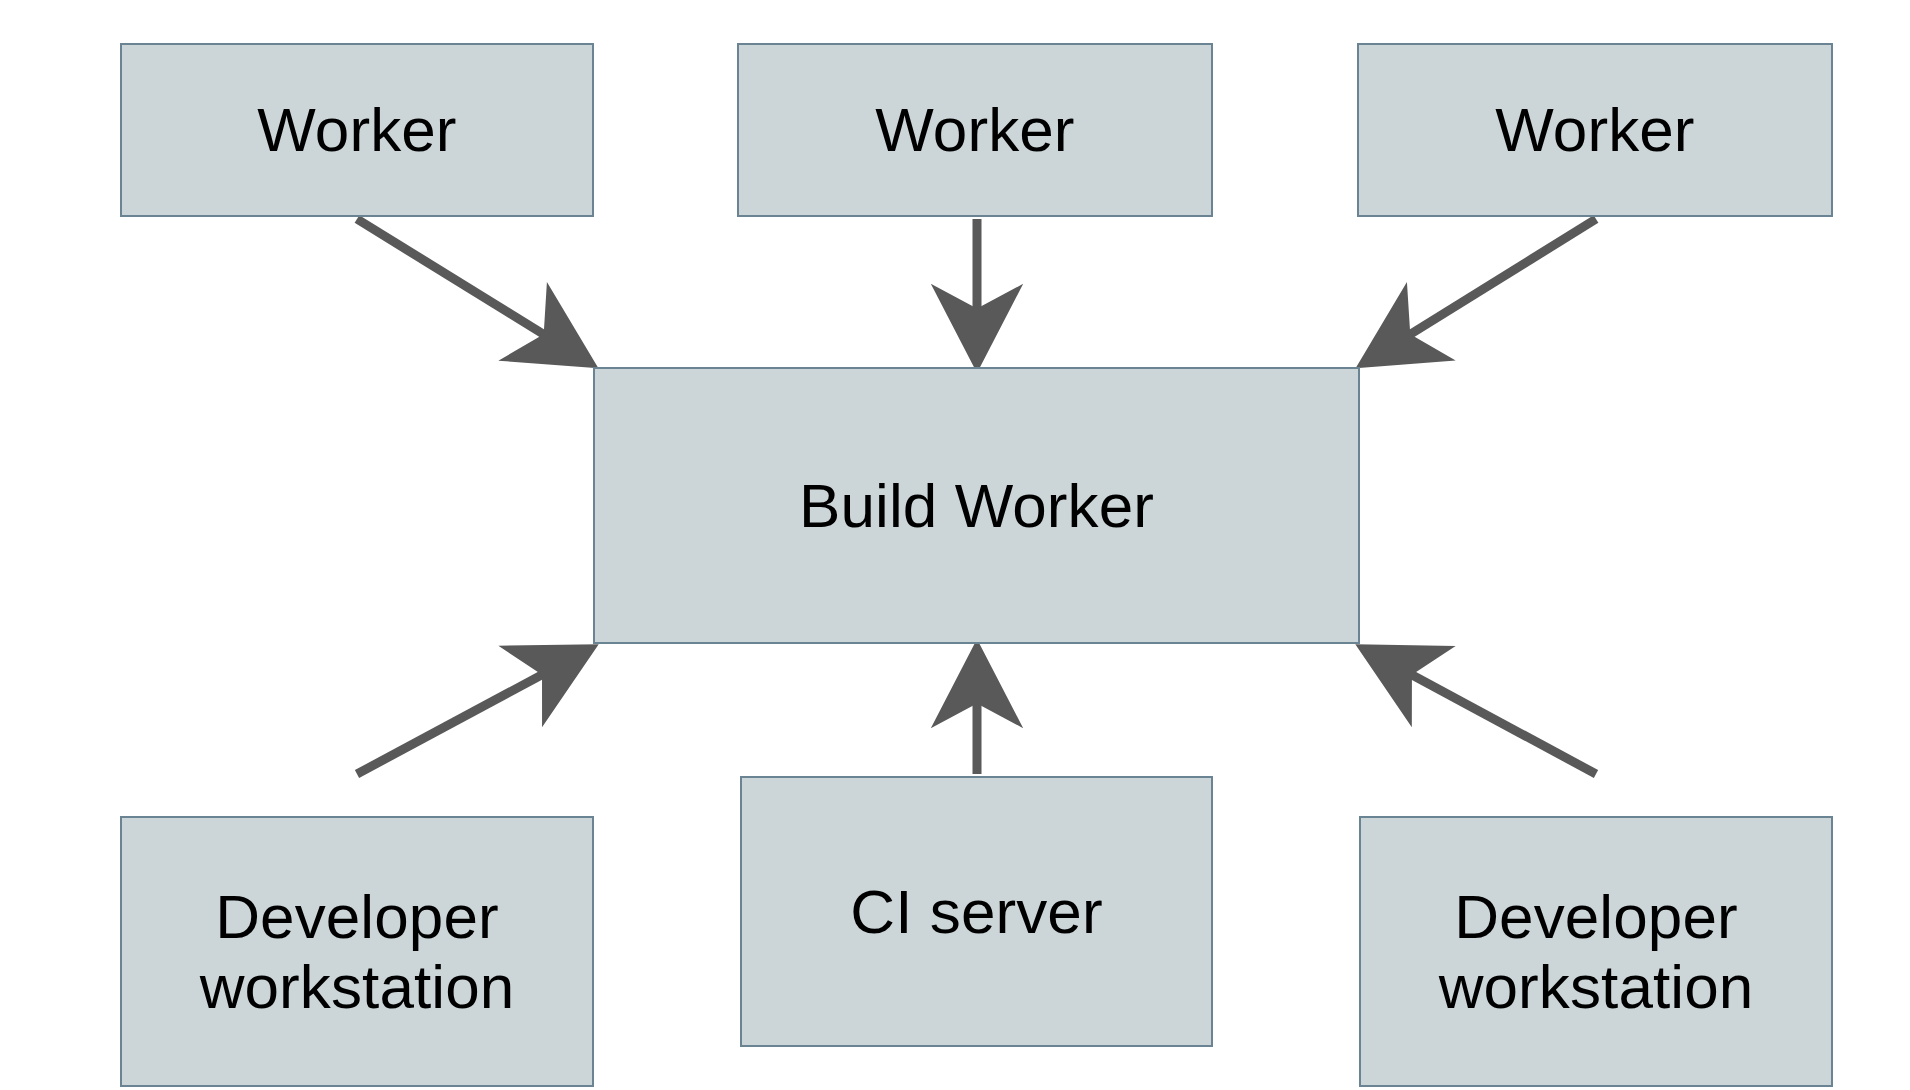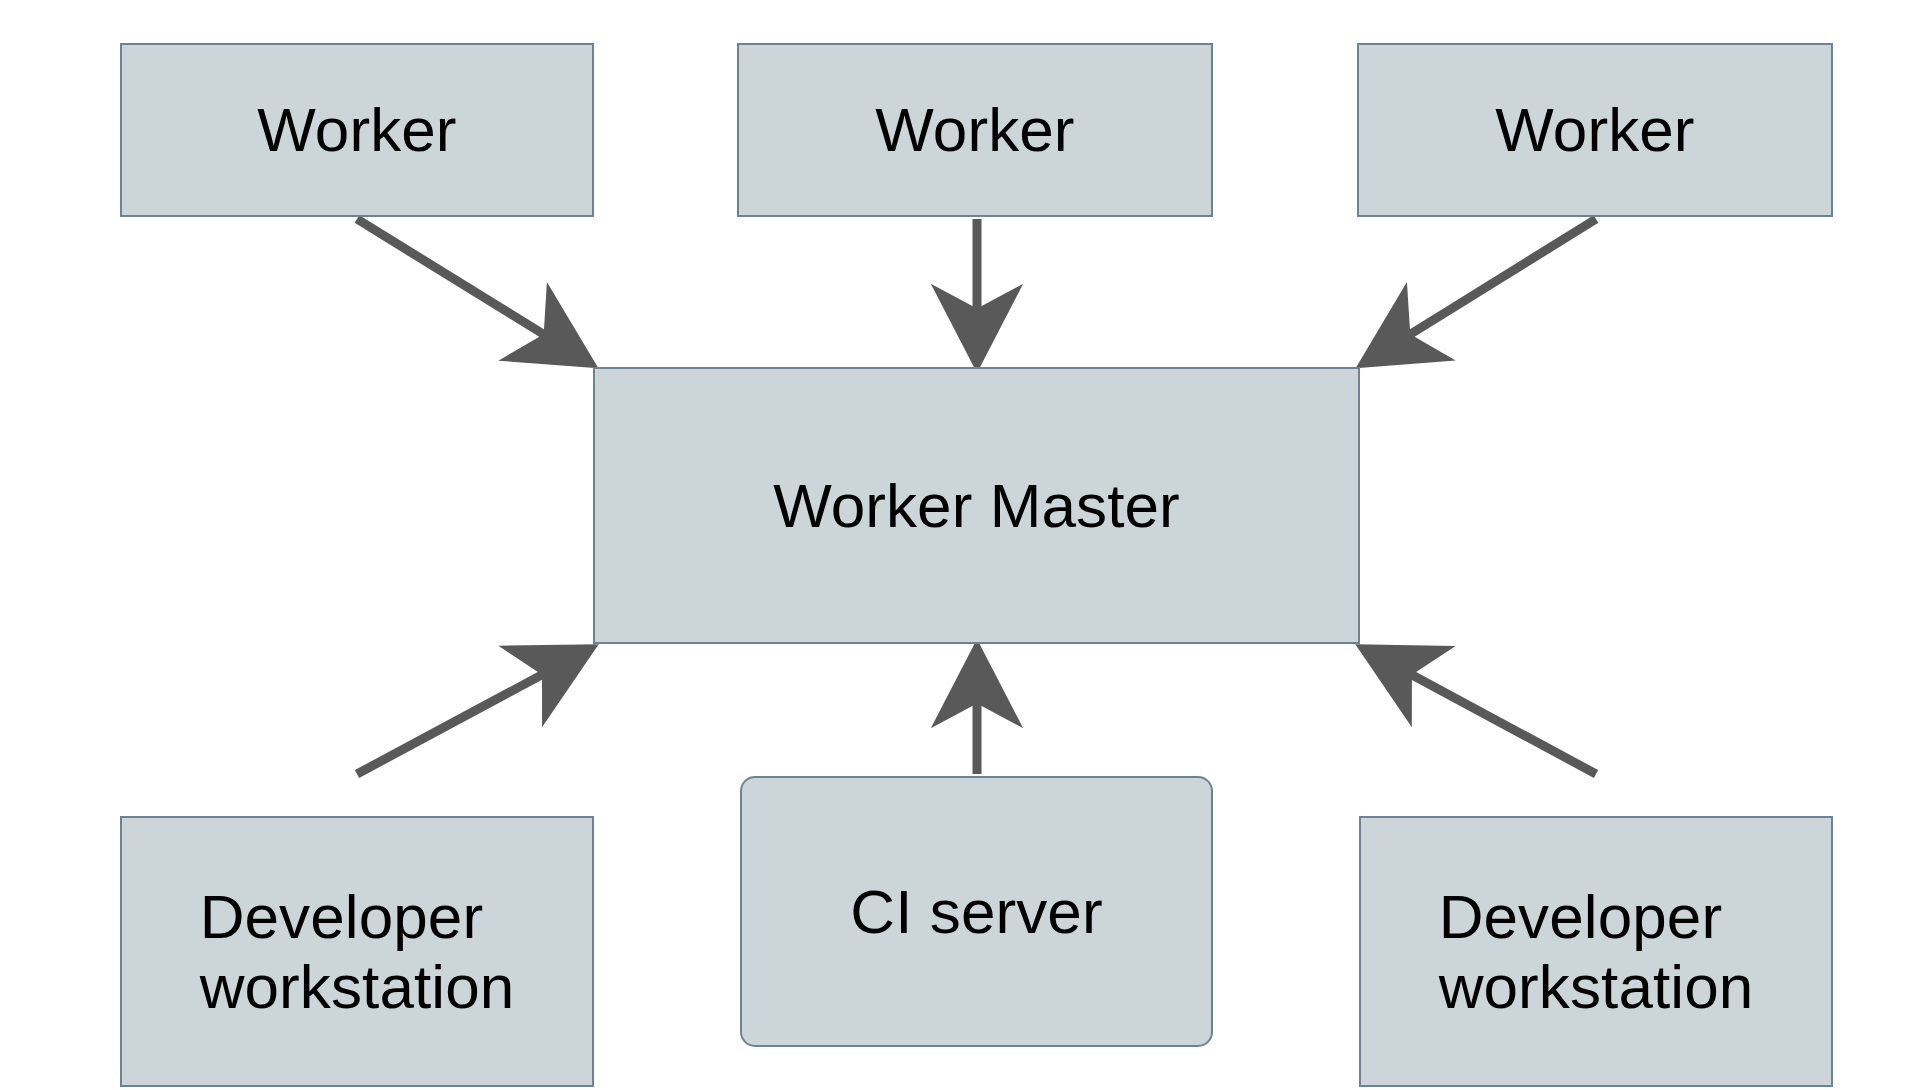--- a/index.html
+++ b/index.html
@@ -27,21 +27,21 @@
     pointer-events: none;
   }
   .node {
     position: absolute;
     box-sizing: border-box;
     background: #ccd6d9;
     border: 2px solid #6b8494;
     display: flex;
     align-items: center;
     justify-content: center;
-    text-align: left;
+    text-align: center;
     color: #000000;
     font-weight: 400;
     line-height: 1.12;
     letter-spacing: 0.1px;
     white-space: pre-line;
   }
   .node-label {
     display: block;
     white-space: pre-line;
     padding: 0 8px;
@@ -59,21 +59,21 @@
   .ciserver {
     font-size: 62px;
   }
 
   
   #node-worker-left   { left: 120px;  top: 43px;  width: 474px; height: 174px; }
   #node-worker-mid    { left: 737px;  top: 43px;  width: 476px; height: 174px; }
   #node-worker-right  { left: 1357px; top: 43px;  width: 476px; height: 174px; }
   #node-build-master  { left: 593px;  top: 367px; width: 767px; height: 277px; }
   #node-dev-left      { left: 120px;  top: 776px; width: 474px; height: 271px; }
-  #node-ci-server     { left: 740px;  top: 776px; width: 473px; height: 271px; border-radius: 15px; }
+  #node-ci-server     { left: 740px;  top: 776px; width: 473px; height: 271px; }
   #node-dev-right     { left: 1359px; top: 776px; width: 474px; height: 271px; }
 </style>
 </head>
 <body>
 
 <div id="canvas">
 
   <svg id="edges" viewBox="0 0 1910 1090" width="1910" height="1090" xmlns="http://www.w3.org/2000/svg">
     <defs>
       <marker id="barb" viewBox="0 0 12 12" refX="10.2" refY="6" markerWidth="11" markerHeight="11" orient="auto-start-reverse" markerUnits="strokeWidth">
@@ -112,21 +112,21 @@
 
   <div class="node worker" id="node-worker-mid">
     <span class="node-label">Worker</span>
   </div>
 
   <div class="node worker" id="node-worker-right">
     <span class="node-label">Worker</span>
   </div>
 
   <div class="node master" id="node-build-master">
-    <span class="node-label">Worker Master</span>
+    <span class="node-label">Build Worker</span>
   </div>
 
   <div class="node station" id="node-dev-left">
     <span class="node-label">Developer
 workstation</span>
   </div>
 
   <div class="node ciserver" id="node-ci-server">
     <span class="node-label">CI server</span>
   </div>

